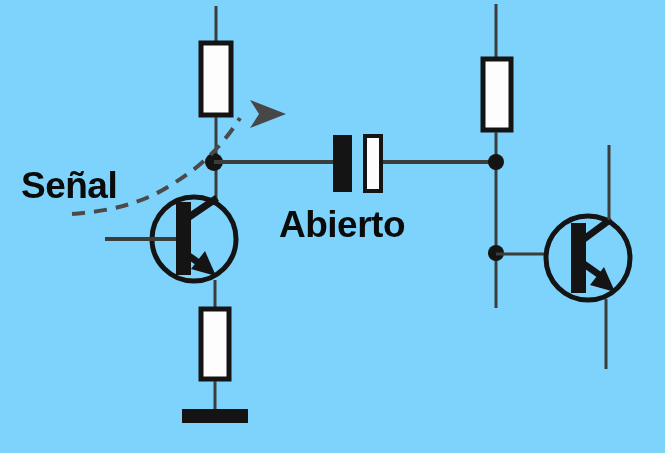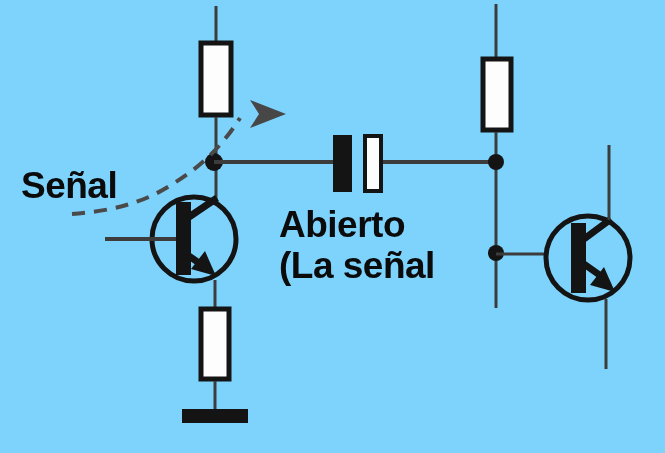--- a/index.html
+++ b/index.html
@@ -68,16 +68,15 @@
     <line x1="606" y1="299" x2="606" y2="369" stroke="#3c3c3c" stroke-width="3"></line>
 
     <path d="M72 214 C112 211 143 203 171 185 C199 168 221 148 240 118" fill="none" stroke="#4a4a4a" stroke-width="4" stroke-dasharray="13 9"></path>
     <path d="M250 100 L286 114 L250 128 L259 114 Z" fill="#474747"></path>
   </svg>
 
   <div class="label label-signal">Señal</div>
 
   <div class="label label-note">
     <div>Abierto</div>
-    <div>(La señal</div>
   </div>
 
 </div>
 
 </body></html>

